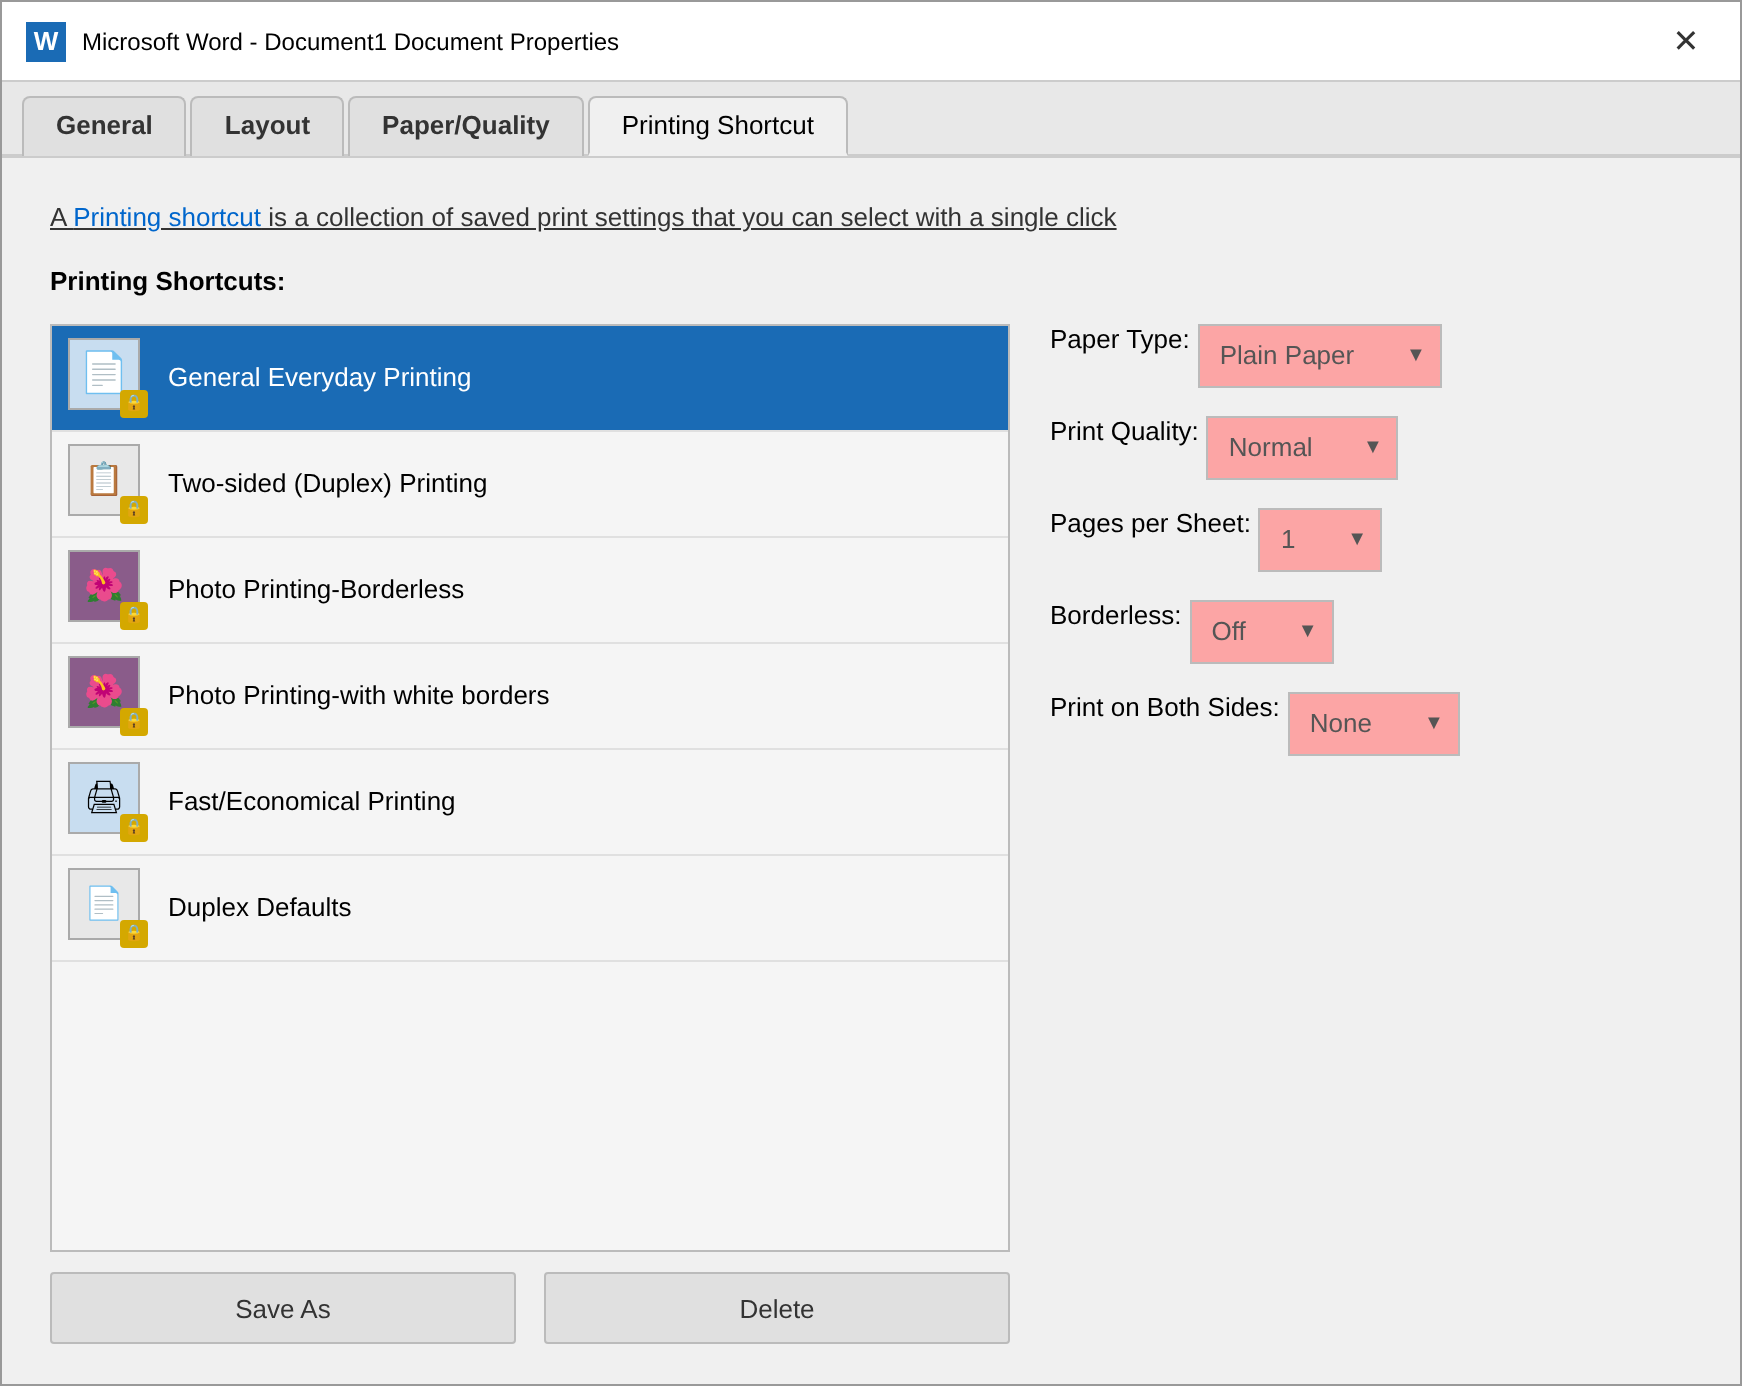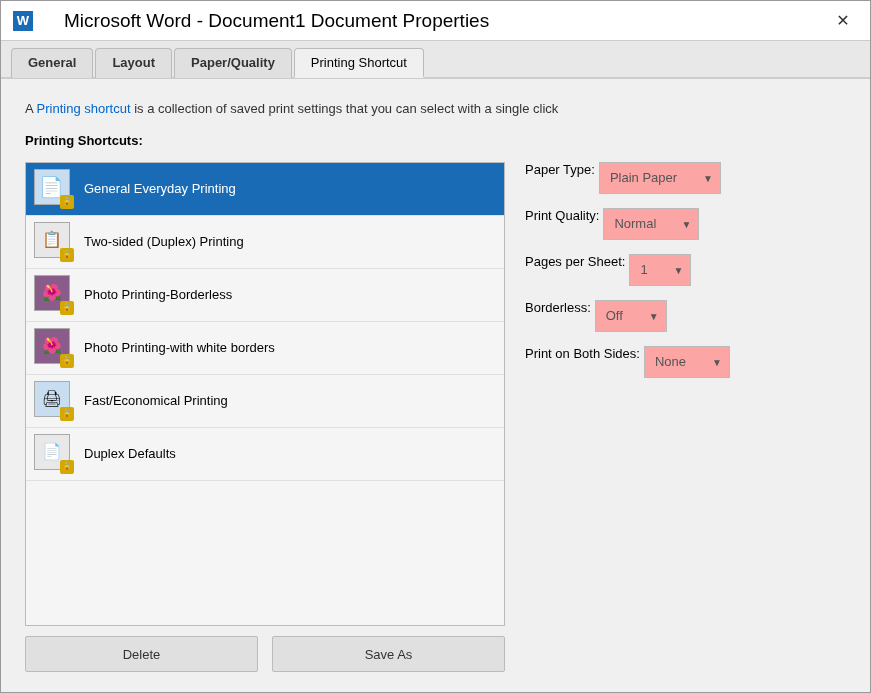--- a/index.html
+++ b/index.html
@@ -38,23 +38,22 @@
       background: #1a6bb5;
       display: flex;
       align-items: center;
       justify-content: center;
       color: white;
       font-size: 11px;
       font-weight: bold;
     }
 
     .title-bar-text {
-      font-size: 19px;
+      font-size: 12px;
       color: #000;
-      margin-left: 23px;
     }
 
     .close-btn {
       width: 30px;
       height: 30px;
       display: flex;
       align-items: center;
       justify-content: center;
       cursor: pointer;
       font-size: 16px;
@@ -99,20 +98,21 @@
       padding: 20px 24px;
       display: flex;
       flex-direction: column;
       gap: 14px;
     }
 
     .description {
       font-size: 13px;
       color: #333;
       line-height: 1.5;
+      text-decoration: underline;
     }
 
     .description span {
       color: #0066cc;
     }
 
     .shortcuts-label {
       font-size: 13px;
       font-weight: 700;
       color: #000;
@@ -376,22 +376,22 @@
             <div class="item-icon">
               <div class="item-icon-img icon-factory">📄</div>
               <div class="lock-badge">🔒</div>
             </div>
             <span class="item-label">Duplex Defaults</span>
           </div>
 
         </div>
 
         <div class="btn-row">
+          <button class="btn">Save As</button>
           <button class="btn">Delete</button>
-          <button class="btn">Save As</button>
         </div>
       </div>
 
       <div class="right-panel">
 
         <div class="field-group">
           <label class="field-label">Paper Type:</label>
           <div class="select-wrapper">
             <select class="select-box">
               <option>Plain Paper</option>

